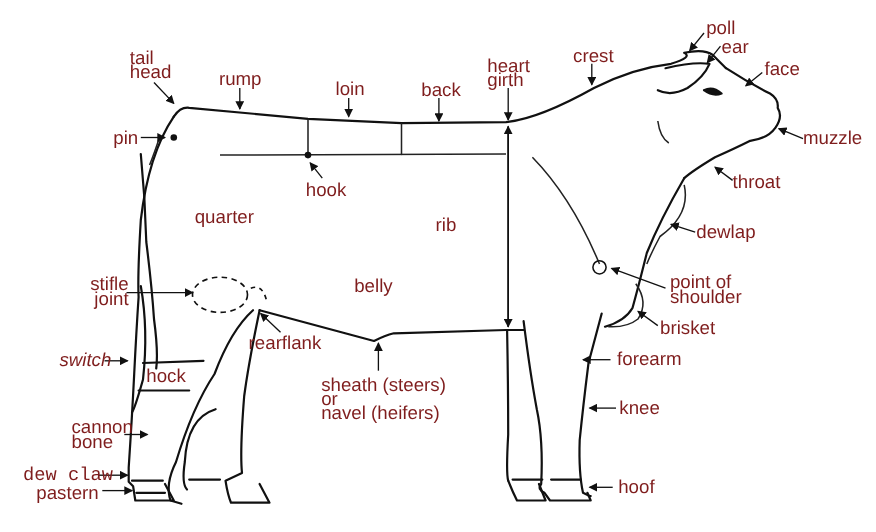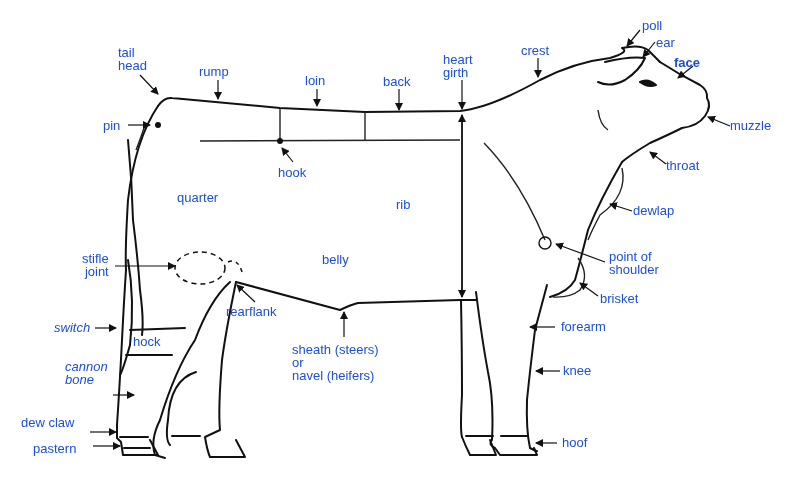--- a/index.html
+++ b/index.html
@@ -1,18 +1,18 @@
 <!DOCTYPE html>
 <html><head>
 <meta charset="utf-8">
 <style>
   html, body { margin:0; padding:0; background:#ffffff; }
   body { width:796px; height:484px; overflow:hidden; position:relative; font-family:"Liberation Sans", sans-serif; }
   #stage { position:absolute; left:0; top:0; width:796px; height:484px; }
-  .lbl { position:absolute; font-size:13px; line-height:13px; color:#1d4ed8; white-space:pre; }
+  .lbl { position:absolute; font-size:17px; line-height:13px; color:#7f1d1d; white-space:pre; }
   .lbl.c { text-align:left; }
   svg { position:absolute; left:0; top:0; }
 </style>
 </head>
 <body>
 
 <div id="stage">
   <svg width="796" height="484" viewBox="0 0 796 484">
     <defs>
       <marker id="ah" markerWidth="8" markerHeight="8" refX="7" refY="4" orient="auto" markerUnits="userSpaceOnUse">
@@ -109,41 +109,41 @@
       <div class="lbl" style="left: 118px; top: 46px;">tail
 head</div>
       <div class="lbl" style="left: 199px; top: 65px;">rump</div>
       <div class="lbl" style="left: 305px; top: 74px;">loin</div>
       <div class="lbl" style="left: 383px; top: 75px;">back</div>
       <div class="lbl" style="left: 443px; top: 53px;">heart
 girth</div>
       <div class="lbl" style="left: 521px; top: 44px;">crest</div>
       <div class="lbl" style="left: 642px; top: 19px;">poll</div>
       <div class="lbl" style="left: 656px; top: 36px;">ear</div>
-      <div class="lbl" style="left: 674px; top: 56px; font-weight: bold;">face</div>
+      <div class="lbl" style="left: 695px; top: 56px;">face</div>
       <div class="lbl" style="left: 730px; top: 119px;">muzzle</div>
       <div class="lbl" style="left: 666px; top: 159px;">throat</div>
       <div class="lbl" style="left: 633px; top: 204px;">dewlap</div>
       <div class="lbl" style="left: 103px; top: 119px;">pin</div>
       <div class="lbl" style="left: 278px; top: 166px;">hook</div>
       <div class="lbl" style="left: 177px; top: 191px;">quarter</div>
       <div class="lbl" style="left: 396px; top: 198px;">rib</div>
       <div class="lbl" style="left: 322px; top: 253px;">belly</div>
       <div class="lbl" style="left: 82px; top: 252px; text-align: right;">stifle
 joint</div>
       <div class="lbl" style="left: 609px; top: 250px;">point of
 shoulder</div>
       <div class="lbl" style="left: 600px; top: 292px;">brisket</div>
       <div class="lbl" style="left: 54px; top: 321px; font-style: italic;">switch</div>
       <div class="lbl" style="left: 226px; top: 305px;">rearflank</div>
       <div class="lbl" style="left: 133px; top: 335px;">hock</div>
       <div class="lbl" style="left: 561px; top: 320px; text-align: right;">forearm</div>
       <div class="lbl c" style="left: 292px; top: 343px;">sheath (steers)
 or
 navel (heifers)</div>
-      <div class="lbl" style="left: 65px; top: 360px; font-style: italic;">cannon
+      <div class="lbl" style="left: 65px; top: 382px;">cannon
 bone</div>
       <div class="lbl" style="left: 563px; top: 364px;">knee</div>
-      <div class="lbl" style="left: 21px; top: 416px;">dew claw</div>
+      <div class="lbl" style="left: 21px; top: 426px; font-family: Liberation Mono, monospace;">dew claw</div>
       <div class="lbl" style="left: 33px; top: 442px;">pastern</div>
       <div class="lbl" style="left: 562px; top: 436px;">hoof</div>
     </div>
 </div>
 
 </body></html>

